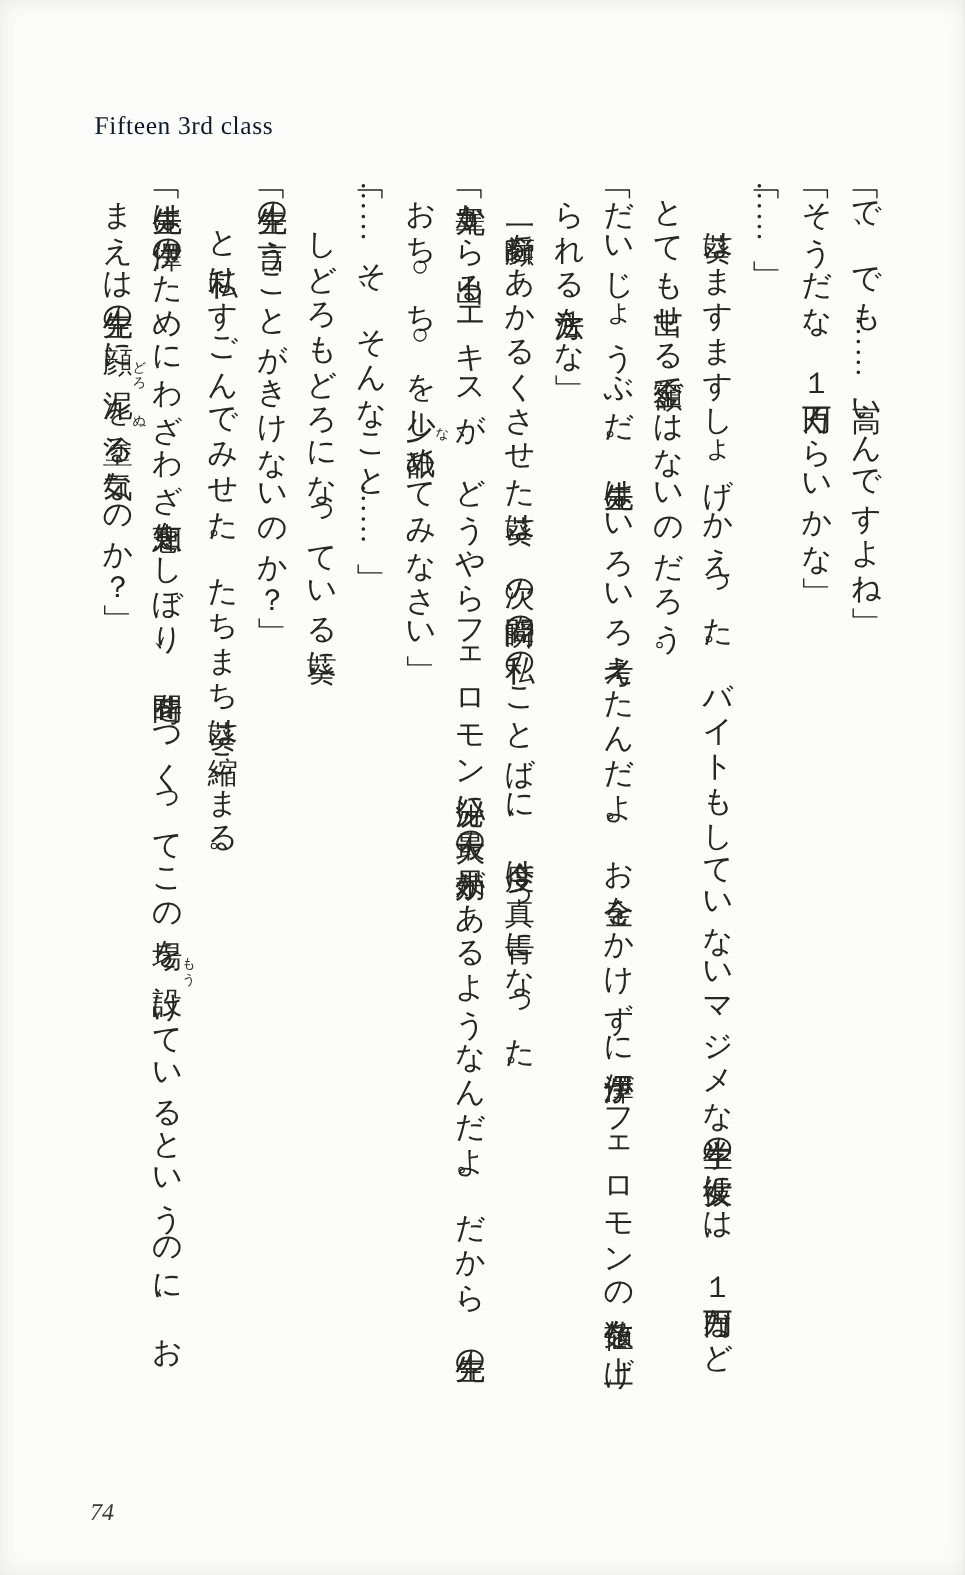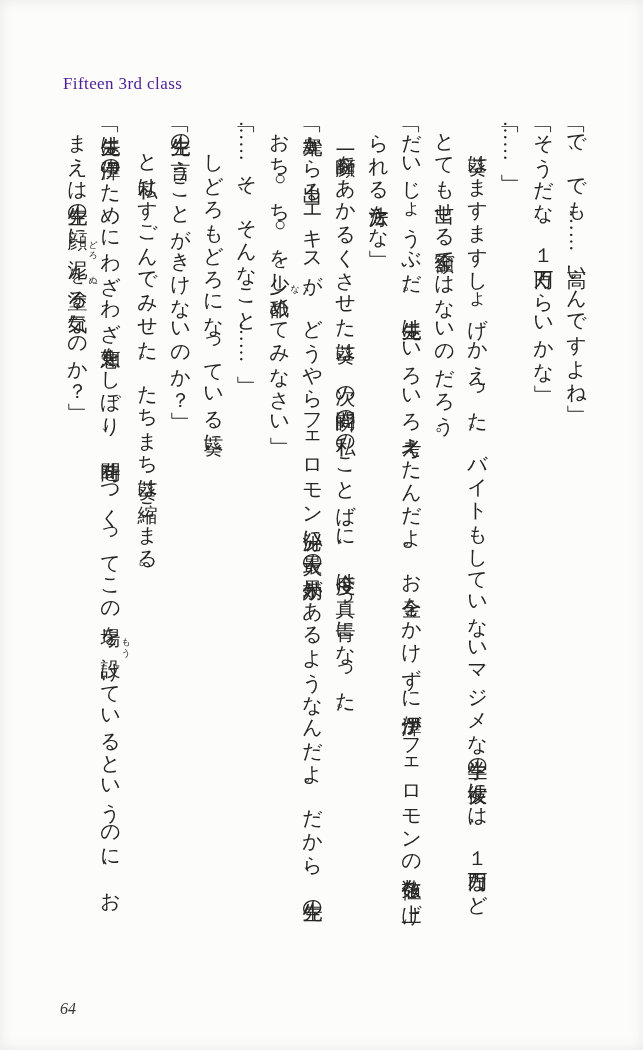--- a/index.html
+++ b/index.html
@@ -16,21 +16,21 @@
     box-shadow: inset 0 0 14px rgba(60,60,55,0.10);
     overflow: hidden;
     font-family: "Liberation Serif", "DejaVu Serif", serif;
   }
   .running-head {
     position: absolute;
     left: 63px;
     top: 74px;
     font-size: 17px;
     letter-spacing: 0.4px;
-    color: #4c1d95;
+    color: #0f172a;
     white-space: nowrap;
   }
   .text-body {
     position: absolute;
     top: 120px;
     right: 50px;
     height: 803px;
     writing-mode: vertical-rl;
     text-orientation: mixed;
     font-size: 20px;
@@ -76,14 +76,14 @@
       <p class="dialogue">「だいじょうぶだ。先生はいろいろ考えたんだよ。お金をかけずに伊澤がフェロモンの数値を上げられる方法をな」</p>
       <p class="narrative">一瞬顔をあかるくさせた葵は、次の瞬間の私のことばに、今度は真っ青になった。</p>
       <p class="dialogue">「睾丸から出るエキスが、どうやらフェロモン分泌に最大の効果があるようなんだよ。だから、先生のおち○ち○を少し<ruby>舐<rt>な</rt></ruby>めてみなさい」</p>
       <p class="dialogue">「……そ、そんなこと……」</p>
       <p class="narrative">しどろもどろになっている葵に、</p>
       <p class="dialogue">「先生の言うことがきけないのか？」</p>
       <p class="narrative">と私はすごんでみせた。たちまち葵は縮こまる。</p>
       <p class="dialogue">「先生は伊澤のためにわざわざ知恵をしぼり、時間をつくってこの場を<ruby>設<rt>もう</rt></ruby>けているというのに、おまえは先生の顔に<ruby>泥<rt>どろ</rt></ruby>を<ruby>塗<rt>ぬ</rt></ruby>る気なのか？」</p>
     </div>
 
-  <div class="folio">64</div>
+  <div class="folio">74</div>
 </div>
 
 </body></html>

